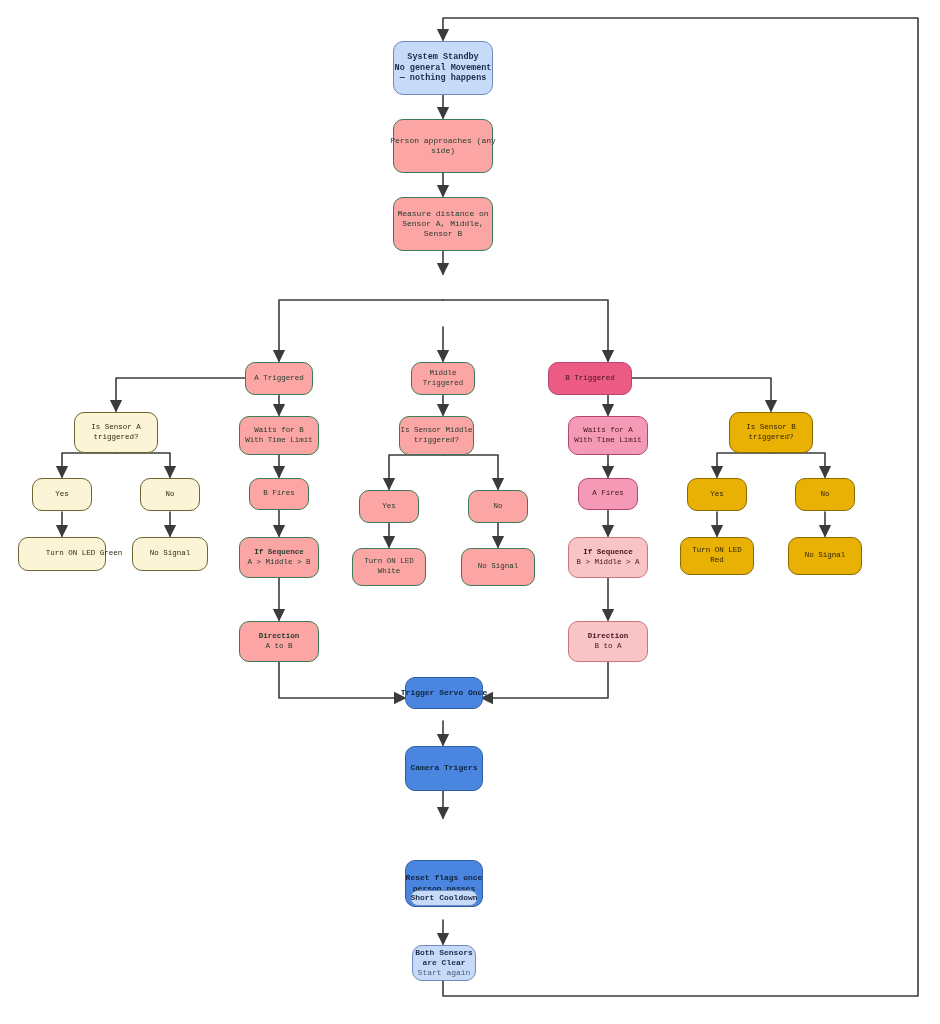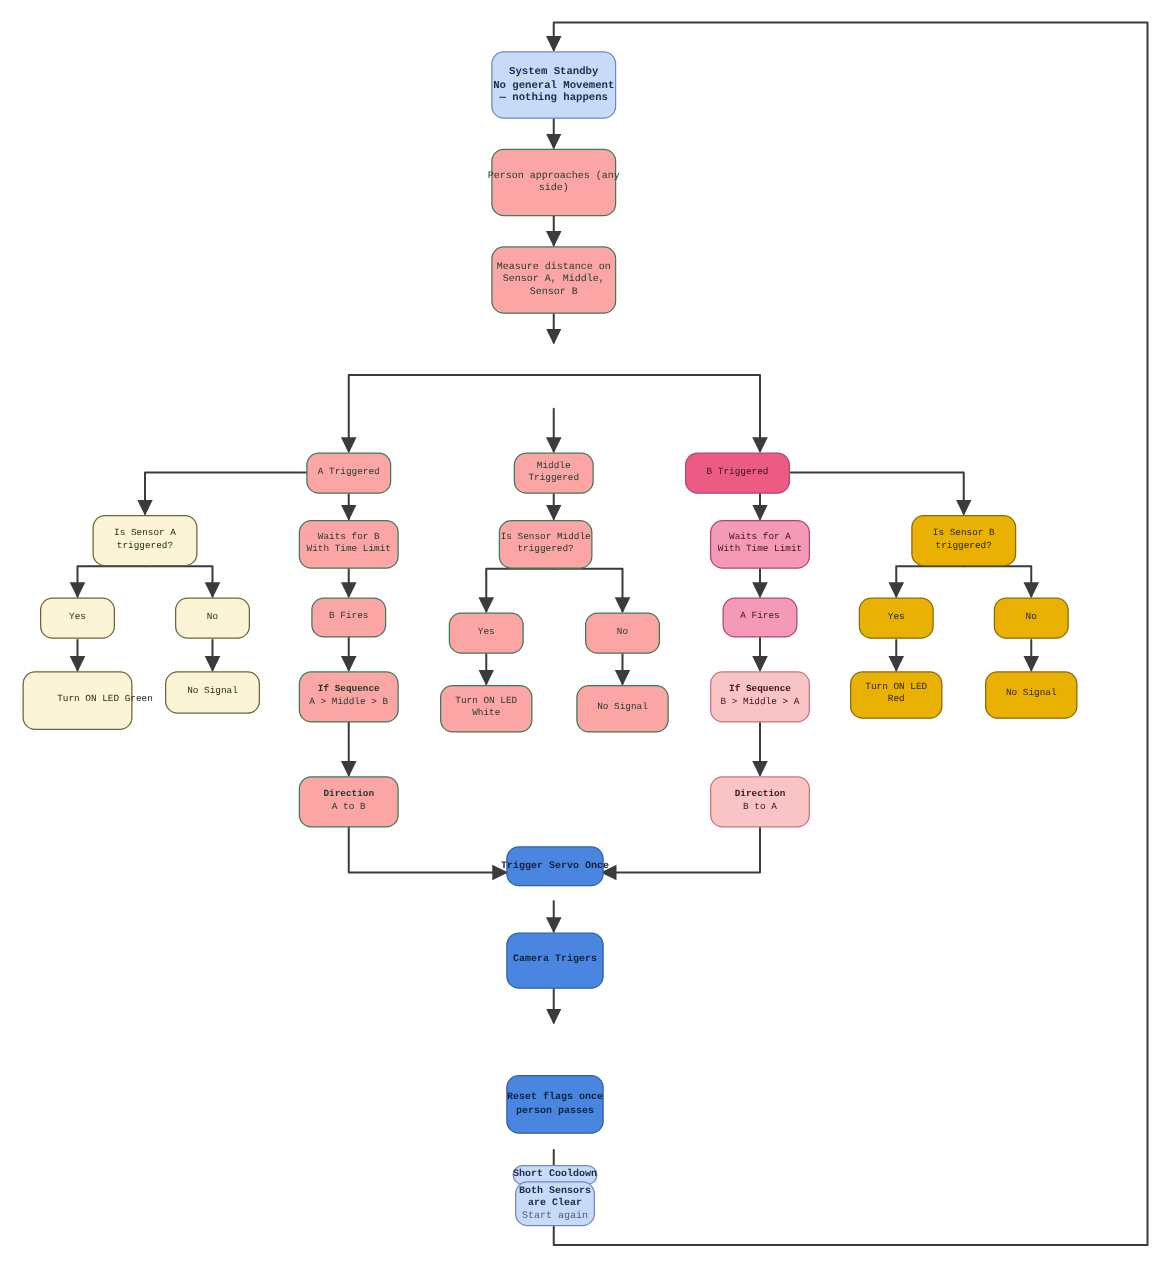--- a/index.html
+++ b/index.html
@@ -145,21 +145,21 @@
   </div>
 
   <div class="node c-cream" style="left:32px; top:478px; width:60px; height:33px; font-size:7.5px;">
     <span class="ln">Yes</span>
   </div>
 
   <div class="node c-cream" style="left:140px; top:478px; width:60px; height:33px; font-size:7.5px;">
     <span class="ln">No</span>
   </div>
 
-  <div class="node c-cream" style="left:18px; top:537px; width:88px; height:47px; font-size:7.5px;padding-left:48px;">
+  <div class="node c-cream" style="left:18px; top:537px; width:88px; height:34px; font-size:7.5px;padding-left:48px;">
     <span class="ln">Turn ON LED Green</span>
   </div>
 
   <div class="node c-cream" style="left:132px; top:537px; width:76px; height:34px; font-size:7.5px;">
     <span class="ln">No Signal</span>
   </div>
 
   <div class="node c-green" style="left:239px; top:416px; width:80px; height:39px; font-size:7.5px;">
     <span class="ln">Waits for B</span>
     <span class="ln">With Time Limit</span>
@@ -248,21 +248,21 @@
 
   <div class="node c-blue" style="left:405px; top:746px; width:78px; height:45px; font-size:8px;">
     <span class="ln b">Camera Trigers</span>
   </div>
 
   <div class="node c-blue" style="left:405px; top:819px; width:78px; height:47px; font-size:8px;margin-top:41px;">
     <span class="ln b">Reset flags once</span>
     <span class="ln b">person passes</span>
   </div>
 
-  <div class="node c-lightblue" style="left:410px; top:932px; width:68px; height:16px; font-size:8px;">
+  <div class="node c-lightblue" style="left:410px; top:890px; width:68px; height:16px; font-size:8px;">
     <span class="ln b">Short Cooldown</span>
   </div>
 
   <div class="node c-lightblue" style="left:412px; top:945px; width:64px; height:36px; font-size:8px;align-items:center;">
     <span class="ln b">Both Sensors</span>
     <span class="ln b">are Clear</span>
     <span class="ln" style="color:#4b5e7d;">Start again</span>
   </div>
 
 </div>

